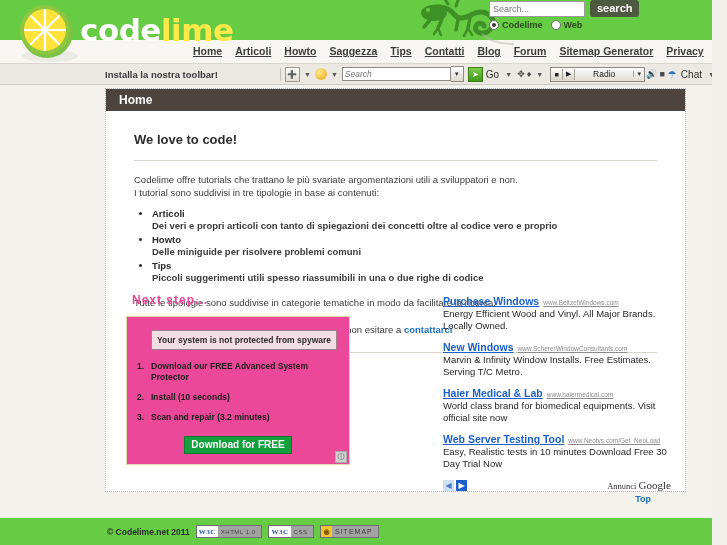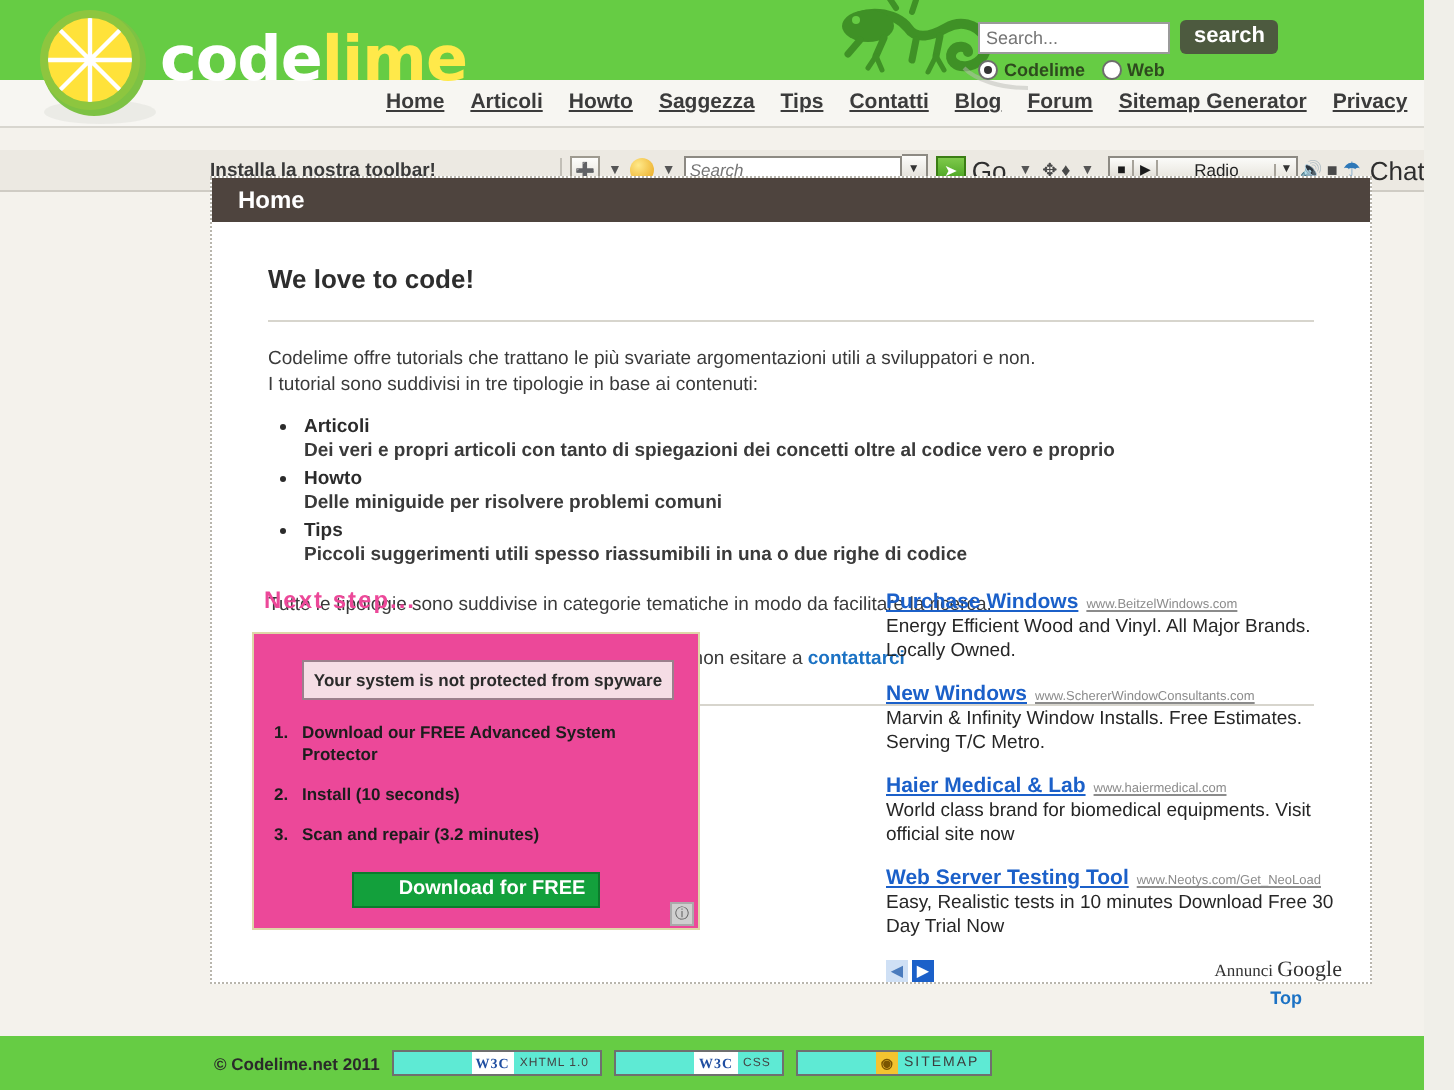--- a/index.html
+++ b/index.html
@@ -49,21 +49,21 @@
   .gecko {
     position: absolute;
     left: 418px; top: 0px;
     width: 110px; height: 52px;
     z-index: 5;
   }
 
   
   .searchwrap {
     position: absolute;
-    left: 489px; top: 10px;
+    left: 489px; top: 0;
     z-index: 7;
   }
   .search-row { display: flex; align-items: center; }
   .search-input {
     width: 88px;
     height: 12px;
     font-size: 9px;
     font-family: "Liberation Sans", sans-serif;
     color: #888;
     border: 1px solid #9a9a9a;
@@ -129,21 +129,21 @@
     font-size: 10.5px;
     font-weight: bold;
     color: #3b3b3b;
     text-decoration: underline;
     white-space: nowrap;
   }
 
   
   .toolbar {
     position: absolute;
-    left: 0; top: 75px;
+    left: 0; top: 64px;
     width: 727px; height: 20px;
     background: #ece9e2;
     border-bottom: 1px solid #cfccc4;
     display: flex;
     align-items: center;
   }
   .tb-label {
     margin-left: 105px;
     font-size: 9.5px;
     font-weight: bold;
@@ -205,21 +205,21 @@
     background: linear-gradient(#7ec94b,#3f9c18);
     border: 1px solid #3a7d14;
     display: inline-flex;
     align-items: center;
     justify-content: center;
     color: #fff;
     font-size: 8px;
     margin-left: 4px;
   }
   .tb-text {
-    font-size: 13px;
+    font-size: 10px;
     color: #2e2e2e;
     margin: 0 2px 0 3px;
   }
   .tb-icon { font-size: 9px; color: #4a4a4a; margin: 0 1px; }
   .tb-radio {
     display: inline-flex;
     align-items: center;
     border: 1px solid #8d8a83;
     background: linear-gradient(#fbfbf9,#e2ded4);
     height: 13px;
@@ -383,21 +383,21 @@
   .dl-btn {
     display: block;
     width: 106px;
     margin: 13px auto 2px auto;
     background: #13a03c;
     color: #fff;
     border: 1px solid #0c7a2c;
     text-align: center;
     font-size: 10px;
     font-weight: bold;
-    padding: 2px 0 3px 16px;
+    padding: 2px 0 3px 0;
     cursor: pointer;
     font-family: "Liberation Sans", sans-serif;
   }
   .adbox-corner {
     position: absolute;
     right: 2px; bottom: 1px;
     width: 10px; height: 10px;
     border: 1px solid #aaa;
     background: #cfcfcf;
     color: #555;
@@ -479,25 +479,24 @@
     font-weight: bold;
     color: #2a2a2a;
     white-space: nowrap;
   }
   .badge {
     margin-left: 6px;
     height: 11px;
     display: inline-flex;
     align-items: center;
     border: 1px solid #6f6f6f;
-    background: #5eead4;
+    background: #a3a3a3;
     font-size: 6px;
     color: #444;
     letter-spacing: 0.5px;
-    padding-left: 39px;
   }
   .badge .bl {
     background: #fff;
     color: #1f4ea1;
     font-weight: bold;
     font-size: 7px;
     padding: 0 2px;
     height: 11px;
     display: inline-flex;
     align-items: center;

